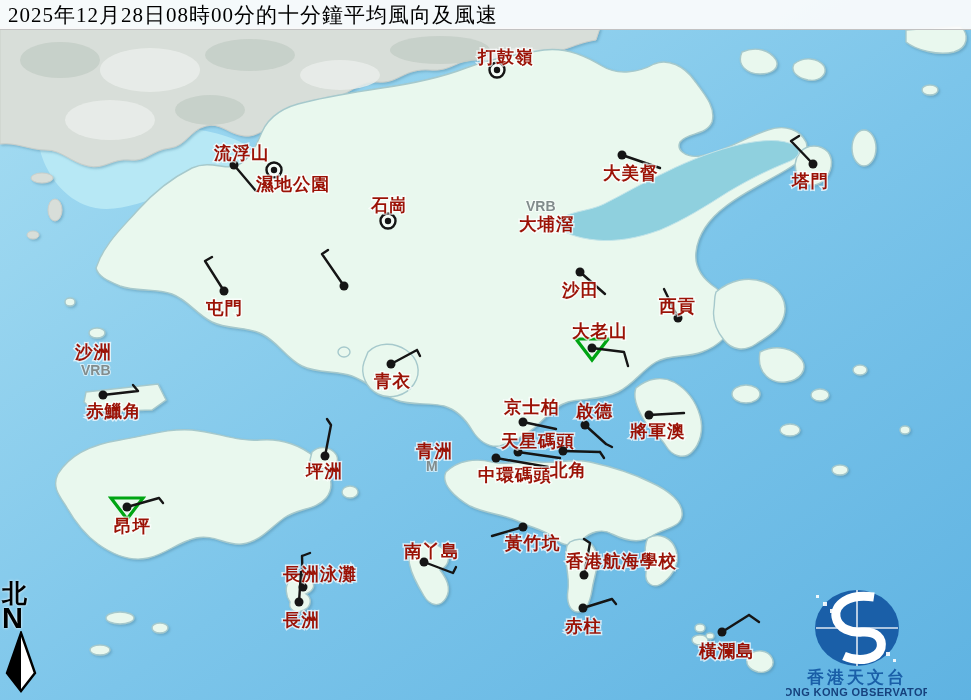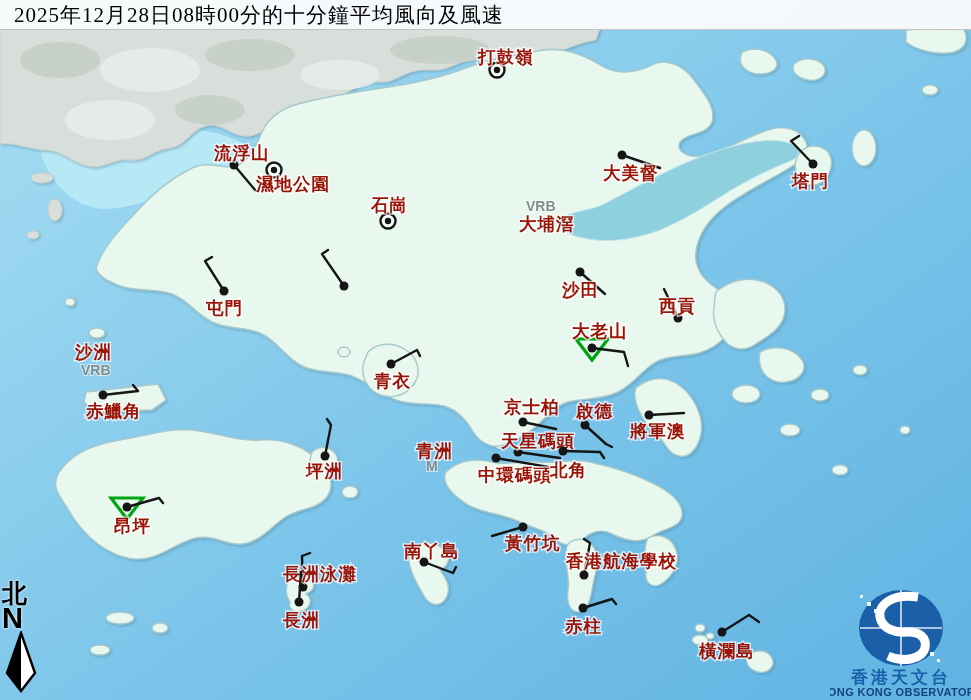--- a/index.html
+++ b/index.html
@@ -21,30 +21,30 @@
   .tri{fill:none;stroke:#00a513;stroke-width:3.2;}
   .st-label{font-family:"Liberation Serif",serif;font-size:17.5px;font-weight:700;
             fill:#9b1206;stroke:#ffffff;stroke-width:2.8px;paint-order:stroke;
             stroke-opacity:.72;letter-spacing:1px;}
   .st-sub{font-family:"Liberation Sans",sans-serif;font-size:14px;font-weight:700;
           fill:#828c8c;stroke:#ffffff;stroke-width:2px;paint-order:stroke;stroke-opacity:.6;}
   
   .titlebar{position:absolute;left:0;top:0;width:971px;height:30px;
             background:rgba(252,252,252,.93);border-bottom:1px solid #c2c2c2;
             font-family:"Liberation Serif",serif;font-size:21px;color:#000;
-            line-height:30px;padding-left:14px;box-sizing:border-box;letter-spacing:1px;
+            line-height:30px;padding-left:8px;box-sizing:border-box;letter-spacing:1px;
             white-space:nowrap;}
   
   .compass{position:absolute;left:2px;top:581px;width:40px;text-align:left;color:#000;}
   .compass .cjk{font-family:"Liberation Serif",serif;font-size:25px;font-weight:700;line-height:1;
                 text-shadow:0 0 3px #fff;}
   .compass .ltr{font-family:"Liberation Sans",sans-serif;font-size:29px;font-weight:800;
                 line-height:.85;text-shadow:0 0 3px #fff;}
   
-  .logo{position:absolute;left:830px;top:575px;width:141px;height:125px;}
+  .logo{position:absolute;left:786px;top:575px;width:141px;height:125px;}
   .logo .cjk-name{font-family:"Liberation Serif",serif;font-size:17px;font-weight:700;
                   fill:#1a5fa8;letter-spacing:3px;}
   .logo .en-name{font-family:"Liberation Sans",sans-serif;font-size:11px;font-weight:700;
                  fill:#16417d;letter-spacing:.4px;}
 </style>
 </head>
 <body>
 
 <div class="stage">
 

